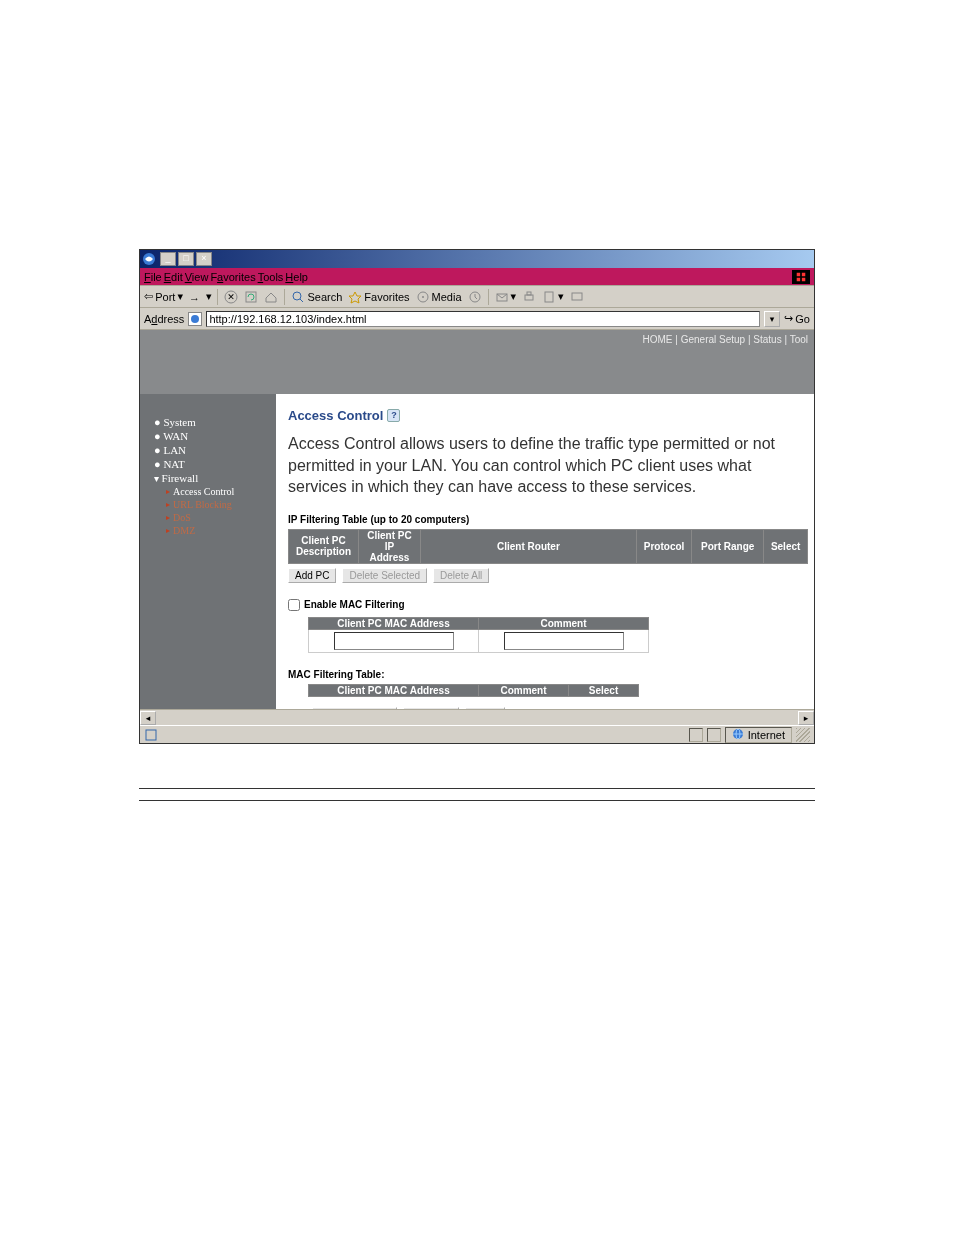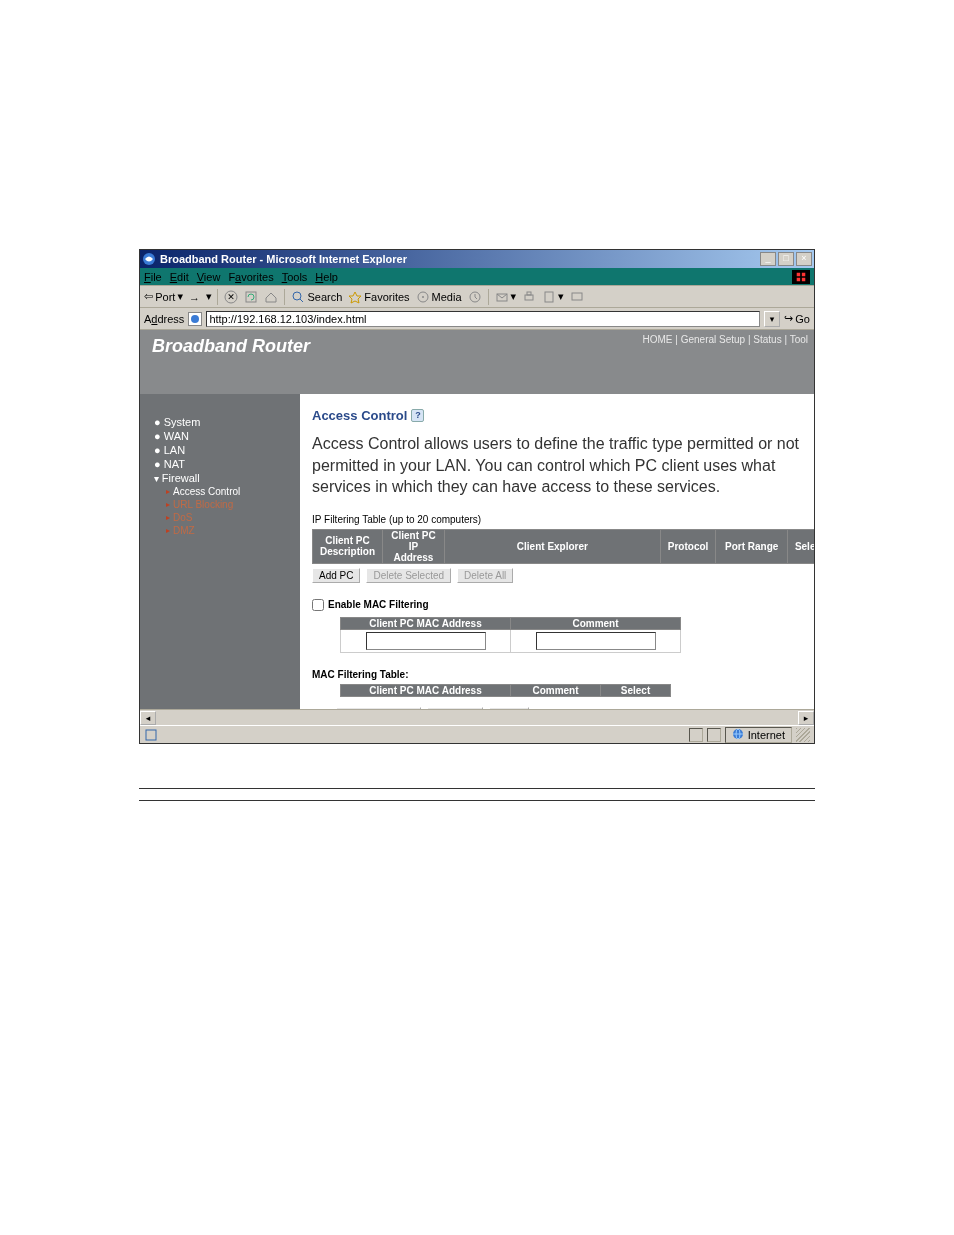--- a/index.html
+++ b/index.html
@@ -4,63 +4,63 @@
 <style>
   * { box-sizing: border-box; margin: 0; padding: 0; }
   body { background: #fff; font-family: Arial, sans-serif; font-size: 11px; }
   .page-wrap { width: 954px; height: 1235px; position: relative; background: #fff; }
   .window { position: absolute; left: 139px; top: 249px; width: 676px; height: 495px; border: 1px solid #333; background: #d4d0c8; }
   .titlebar { background: linear-gradient(to right, #0a246a, #a6caf0); color: #fff; height: 18px; display: flex; align-items: center; padding: 0 2px; }
   .titlebar-icon { width: 14px; height: 14px; margin-right: 4px; display:inline-block;}
   .titlebar-text { flex: 1; font-size: 11px; font-weight: bold; white-space: nowrap; overflow: hidden; }
   .win-btns { display: flex; gap: 2px; }
   .win-btn { width: 16px; height: 14px; background: #d4d0c8; border: 1px solid #888; font-size: 9px; text-align: center; line-height: 11px; cursor: pointer;}
-  .menubar { background: #0f766e; height: 18px; display: flex; align-items: center; padding: 0 4px; gap: 8px; border-bottom: 1px solid #aca899; }
+  .menubar { background: #be185d; height: 18px; display: flex; align-items: center; padding: 0 4px; gap: 2px; border-bottom: 1px solid #aca899; }
   .menu-item { font-size: 11px; cursor: pointer; }
   .menu-item u { text-decoration: underline; }
   .ie-logo { margin-left: auto; width: 18px; height: 14px; background: #000; display:flex;align-items:center;justify-content:center;color:#fff;font-size:9px;}
   .toolbar { background: #d4d0c8; height: 22px; display: flex; align-items: center; padding: 0 4px; gap: 6px; border-bottom: 1px solid #aca899; }
   .tb-btn { font-size: 11px; display:flex;align-items:center;gap:2px; cursor:pointer;}
   .tb-sep { width:1px; height:16px; background:#aca899; }
   .tb-icon { width:14px;height:14px;display:inline-block;}
   .addr-bar { background: #d4d0c8; height: 22px; display: flex; align-items: center; padding: 0 4px; gap: 4px; border-bottom: 1px solid #aca899; }
   .addr-label { font-size: 11px; }
   .addr-icon { width:14px;height:14px;border:1px solid #888;background:#fff;display:inline-flex;align-items:center;justify-content:center;}
   .addr-input { flex: 1; background:#fff; border:1px inset #888; height:16px; font-size:11px; padding:0 2px; }
   .addr-dd { width:16px;height:16px;border:1px outset #fff;background:#d4d0c8;font-size:9px;text-align:center;line-height:14px; cursor:pointer;}
   .go-btn { font-size:11px; display:flex;align-items:center;gap:2px; cursor:pointer;}
   .content { height: calc(100% - 18px - 18px - 22px - 22px - 18px); display: flex; flex-direction: column; background:#fff; }
   .banner { background: #888a8c; height: 64px; position:relative; }
   .banner-title { color: #fff; font-style: italic; font-weight: bold; font-size: 18px; padding: 6px 12px; }
   .banner-links { position:absolute; right:6px; top:4px; color:#e8e8e8; font-size:10px; }
   .main-row { flex:1; display:flex; overflow:hidden; }
-  .sidebar { width: 160px; background: #6f7275; color:#fff; padding: 20px 8px 0 14px; font-size:11px; }
+  .sidebar { width: 136px; background: #6f7275; color:#fff; padding: 20px 8px 0 14px; font-size:11px;font-family:Liberation Serif, serif; }
   .sidebar .nav-item { display:block; margin: 2px 0; color:#fff; cursor:pointer;}
   .sidebar .sub { margin-left: 12px; font-size:10px; }
   .sidebar .sub .sub-item { display:flex;align-items:center;gap:3px; margin:2px 0; cursor:pointer;}
   .sub-active { color:#fff; }
   .sub-inactive { color:#c16a45; }
   .arrow-red { color:#c04020;font-size:8px; }
   .bullet-white::before { content:"● "; color:#fff; }
   .fw-open::before { content:"▾ "; color:#fff; font-size:10px;}
   .content-pane { flex:1; background:#fff; padding: 14px 10px 10px 12px; overflow:auto; position:relative;}
   .section-title { color:#2a4a8a; font-weight:bold; font-size:13px; display:flex;align-items:center;gap:4px;}
   .help-icon { width:13px;height:13px;background:#d6e4f5;border:1px solid #8aa;border-radius:2px;font-size:9px;color:#2a4a8a;text-align:center;line-height:11px; cursor:pointer;}
   .desc { font-size:16px; color:#333; margin:10px 0 16px 0; line-height:1.35; max-width:520px;}
-  .sub-label { font-weight:normal; font-size:10px; margin-bottom:4px;}
+  .sub-label { font-weight:bold; font-size:10px; margin-bottom:4px;}
   .tbl { border-collapse:collapse; font-size:10px; }
   .tbl th { background:#6f7275; color:#fff; font-weight:bold; border:1px solid #888; padding:0 6px; text-align:center; font-size:10px;}
   .tbl td { border:1px solid #ccc; padding:2px 6px; text-align:center; background:#fff;}
   .tbl-input { border:1px inset #888; height:18px; background:#fff; }
   .btn { font-size:10px; background:#e6e6e6; border:1px outset #fff; padding:1px 6px; cursor:pointer;}
   .btn[disabled] { color:#999; cursor:default; }
   .btn-row { margin-top:4px; display:flex; gap:6px; }
   .chk-row { margin:16px 0 6px 0; display:flex;align-items:center;gap:4px;font-size:10px;font-weight:bold;}
   .chk { width:12px;height:12px; }
-  .mac-tbl { margin-left:28px; }
+  .mac-tbl { margin-left:20px; }
   .btn-row2 { margin:6px 0 0 24px; display:flex; gap:6px;}
   .mac-label { font-weight:bold; font-size:10px; margin:16px 0 4px 0;}
   .scroll-bot { height:16px;background:#d4d0c8;border-top:1px solid #aca899;display:flex;align-items:center;}
   .scroll-left { width:16px;height:14px;border:1px outset #fff;background:#d4d0c8;font-size:9px;text-align:center;line-height:12px;cursor:pointer;}
   .scroll-right { width:16px;height:14px;border:1px outset #fff;background:#d4d0c8;font-size:9px;text-align:center;line-height:12px;margin-left:auto;cursor:pointer;}
   .statusbar { height:18px; background:#d4d0c8; border-top:1px solid #fff; display:flex; align-items:center; padding:0 4px; font-size:11px;}
   .status-icon { width:14px;height:14px; margin-right:4px;}
   .status-right { margin-left:auto; display:flex;align-items:center;gap:4px;}
   .pane { width:14px;height:14px;border:1px inset #aca899;}
   .zone { display:flex;align-items:center;gap:4px;border:1px inset #aca899;padding:0 6px;height:16px;}
@@ -73,21 +73,20 @@
 <div class="page-wrap">
   <div class="window">
 
     <div class="titlebar">
       <span class="titlebar-icon">
         <svg viewBox="0 0 14 14" width="14" height="14">
             <circle cx="7" cy="7" r="6" fill="#3a7bd5"></circle>
             <path d="M3 7 Q7 2 11 7 Q7 12 3 7" fill="#fff"></path>
           </svg>
       </span>
-      <span class="titlebar-text">Broadband Router - Microsoft Internet Explorer</span>
       <div class="win-btns">
         <div class="win-btn">_</div>
         <div class="win-btn">□</div>
         <div class="win-btn">×</div>
       </div>
     </div>
 
     <div class="menubar">
       <span class="menu-item"><u>F</u><span></span>ile</span>
       <span class="menu-item"><u>E</u>dit</span>
@@ -187,21 +186,20 @@
       <input class="addr-input" value="http://192.168.12.103/index.html" style="">
       <span class="addr-dd">▾</span>
       <span class="go-btn">
           <span>↪</span>
           <span>Go</span>
         </span>
     </div>
 
     <div class="content">
       <div class="banner">
-        <div class="banner-title">Broadband Router</div>
         <div class="banner-links">HOME | General Setup | Status | Tool</div>
       </div>
       <div class="main-row">
         <div class="sidebar">
           <span class="nav-item bullet-white">System</span>
           <span class="nav-item bullet-white">WAN</span>
           <span class="nav-item bullet-white">LAN</span>
           <span class="nav-item bullet-white">NAT</span>
           <span class="nav-item fw-open">Firewall</span>
           <div class="sub">
@@ -229,21 +227,21 @@
             <span class="help-icon">?</span>
           </div>
           <div class="desc">Access Control allows users to define the traffic type permitted or not permitted in your LAN. You can control which PC client uses what services in which they can have access to these services.</div>
 
           <div class="sub-label">IP Filtering Table (up to 20 computers)</div>
           <table class="tbl" style="width:520px;">
             <tbody>
                 <tr>
               <th style="width:60px;">Client PC Description</th>
               <th style="width:60px;">Client PC IP Address</th>
-              <th style="width:210px;">Client Explorer</th>
+              <th style="width:210px;">Client Router</th>
               <th style="width:50px;">Protocol</th>
               <th style="width:70px;">Port Range</th>
               <th style="width:40px;">Select</th>
             </tr>
           </tbody>
             </table>
           <div class="btn-row">
             <button class="btn">Add PC</button>
             <button class="btn" disabled="">Delete Selected</button>
             <button class="btn" disabled="">Delete All</button>

